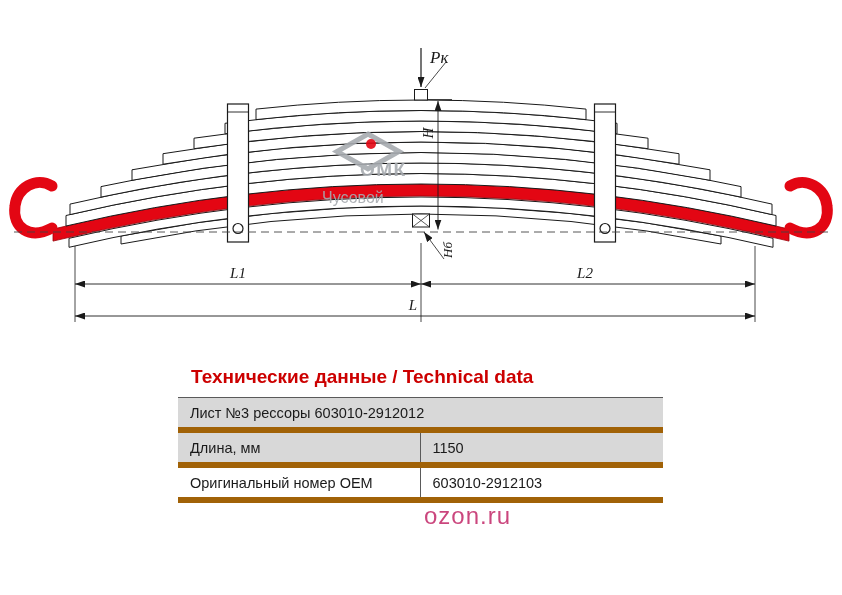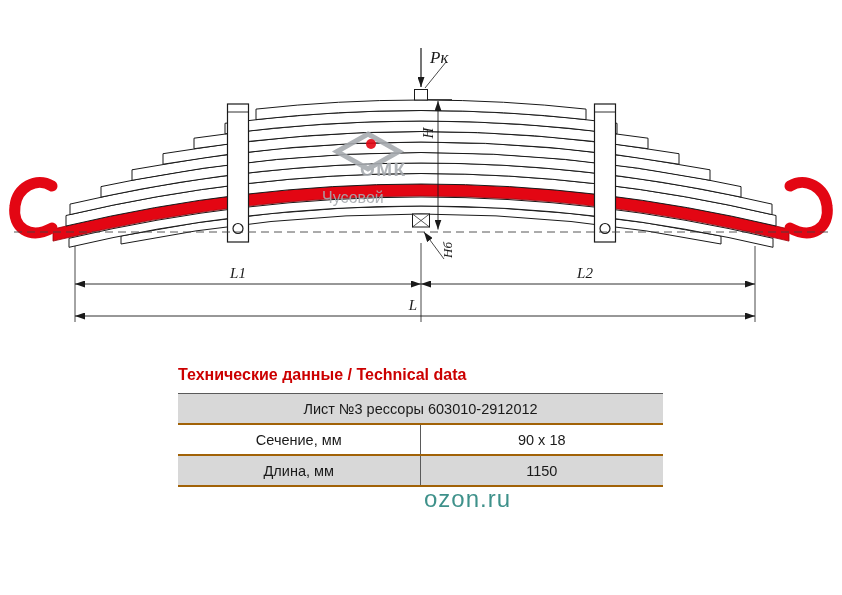--- a/index.html
+++ b/index.html
@@ -5,34 +5,34 @@
   html,body{margin:0;padding:0;}
   body{
     width:842px;height:595px;background:#ffffff;position:relative;overflow:hidden;
     font-family:"Liberation Sans",sans-serif;color:#1a1a1a;
   }
   .drawing-area{position:absolute;left:0;top:0;width:842px;height:345px;}
   .dim-text{font-family:"Liberation Serif",serif;font-style:italic;fill:#1a1a1a;}
   .logo-text{font-family:"Liberation Sans",sans-serif;fill:#a7abb0;}
   .table-block{position:absolute;left:178px;top:366px;width:486px;}
   .table-title{
-    color:#cc0000;font-size:16px;font-weight:bold;margin:0 0 9px 0;
+    color:#cc0000;font-size:19px;font-weight:bold;margin:0 0 9px 13px;
     font-family:"Liberation Sans",sans-serif;
   }
   table.specs{border-collapse:collapse;table-layout:fixed;width:485px;font-size:14.5px;}
   table.specs td{
-    height:27px;padding:1px 12px;border-bottom:2px solid #a16207;
-    vertical-align:middle;white-space:nowrap;overflow:hidden;text-align:center;
+    height:27px;padding:1px 12px;border-bottom:6px solid #a16207;
+    vertical-align:middle;white-space:nowrap;overflow:hidden;
   }
   tr.head td{border-top:1px solid #5a5a5a;}
   tr.gray td{background:#d8d8d8;}
   td.val{border-left:1px solid #5a5a5a;}
   .ozon-watermark{
-    position:absolute;left:424px;top:485px;font-size:24px;letter-spacing:1px;
-    color:#0f766e;opacity:.8;z-index:5;font-family:"Liberation Sans",sans-serif;
+    position:absolute;left:424px;top:502px;font-size:24px;letter-spacing:1px;
+    color:#be185d;opacity:.8;z-index:5;font-family:"Liberation Sans",sans-serif;
   }
 </style>
 </head>
 <body>
 
 <div class="drawing-area">
 <svg width="842" height="345" viewBox="0 0 842 345" xmlns="http://www.w3.org/2000/svg">
   <defs>
     <marker id="arr" markerWidth="10" markerHeight="7" refX="10" refY="3.5" orient="auto-start-reverse" markerUnits="userSpaceOnUse">
       <path d="M0,0 L10,3.5 L0,7 Z" fill="#1a1a1a"></path>
@@ -112,23 +112,23 @@
   <h2 class="table-title">Технические данные / Technical data</h2>
   <table class="specs">
     <colgroup>
         <col style="width:242px">
         <col style="width:243px">
       </colgroup>
     <tbody>
       <tr class="head gray">
         <td colspan="2">Лист №3 рессоры 603010-2912012</td>
       </tr>
-      <tr>
-        <td class="lbl">Сечение, мм</td>
-        <td class="val">90 x 18</td>
-      </tr>
       <tr class="gray">
         <td class="lbl">Длина, мм</td>
         <td class="val">1150</td>
+      </tr>
+      <tr>
+        <td class="lbl">Оригинальный номер OEM</td>
+        <td class="val">603010-2912103</td>
       </tr>
     </tbody>
   </table>
 </div>
 
 </body></html>

